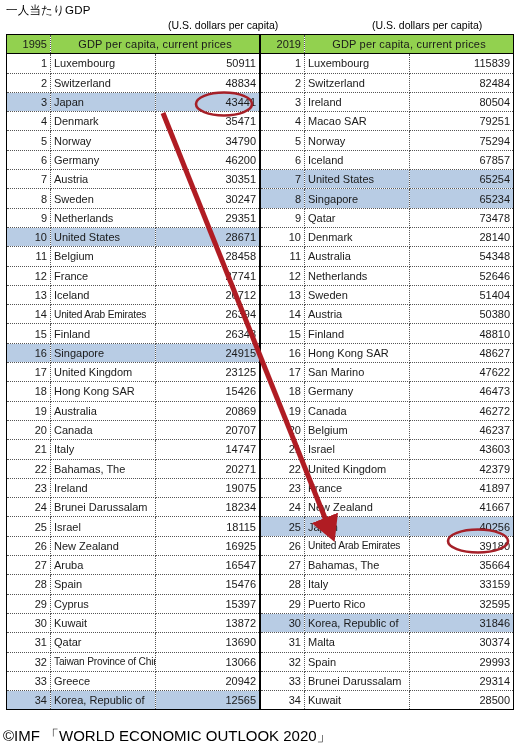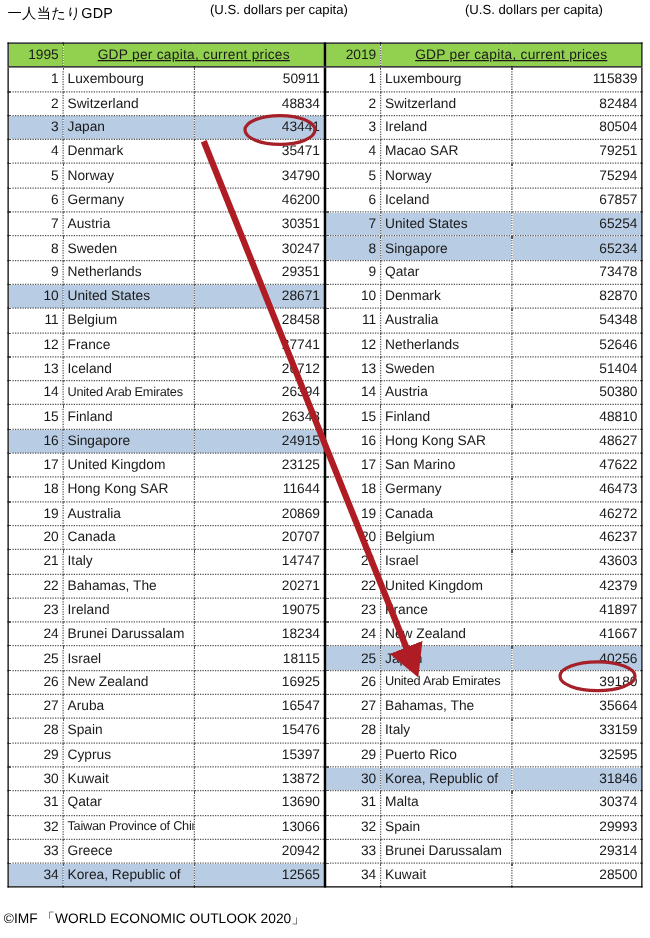--- a/index.html
+++ b/index.html
@@ -24,21 +24,21 @@
     left: 6px; top: 3px;
     font-size: 11.5px;
     color: #000;
     letter-spacing: 0.2px;
     white-space: nowrap;
   }
 
   
   .units {
     position: absolute;
-    top: 2px;
+    top: 19px;
     font-size: 10.5px;
     color: #000;
     white-space: nowrap;
     text-align: right;
   }
   .units.left  { left: 168px; }
   .units.right { left: 372px; }
 
   
   .tables {
@@ -74,21 +74,20 @@
     border-bottom: 1.4px solid #000 !important;
   }
   th.year {
     text-align: right;
     width: 44px;
     padding-right: 5px;
   }
   th.caption {
     text-align: center;
     letter-spacing: 0.2px;
-    text-decoration: underline;
   }
 
   td.rank {
     width: 44px;
     text-align: right;
     padding-right: 5px;
   }
   td.country {
     text-align: left;
     padding-left: 4px;
@@ -103,21 +102,21 @@
   tr.hl td { background: #b8cce4; }
 
   
   td.country.tight { font-size: 10.2px; letter-spacing: -0.2px; margin-top: 32px; }
 
   
   .source {
     position: absolute;
     left: 3px;
     top: 727px;
-    font-size: 11px;
+    font-size: 15px;
     color: #000;
     white-space: nowrap;
   }
 
   
   .annot {
     position: absolute;
     left: 0; top: 0;
     width: 520px; height: 750px;
     pointer-events: none;
@@ -223,21 +222,21 @@
             <td class="value">24915</td>
           </tr>
           <tr>
             <td class="rank">17</td>
             <td class="country">United Kingdom</td>
             <td class="value">23125</td>
           </tr>
           <tr>
             <td class="rank">18</td>
             <td class="country">Hong Kong SAR</td>
-            <td class="value">11644</td>
+            <td class="value">15426</td>
           </tr>
           <tr>
             <td class="rank">19</td>
             <td class="country">Australia</td>
             <td class="value">20869</td>
           </tr>
           <tr>
             <td class="rank">20</td>
             <td class="country">Canada</td>
             <td class="value">20707</td>
@@ -364,21 +363,21 @@
             <td class="value">65234</td>
           </tr>
           <tr>
             <td class="rank">9</td>
             <td class="country">Qatar</td>
             <td class="value">73478</td>
           </tr>
           <tr>
             <td class="rank">10</td>
             <td class="country">Denmark</td>
-            <td class="value">82870</td>
+            <td class="value">28140</td>
           </tr>
           <tr>
             <td class="rank">11</td>
             <td class="country">Australia</td>
             <td class="value">54348</td>
           </tr>
           <tr>
             <td class="rank">12</td>
             <td class="country">Netherlands</td>
             <td class="value">52646</td>

